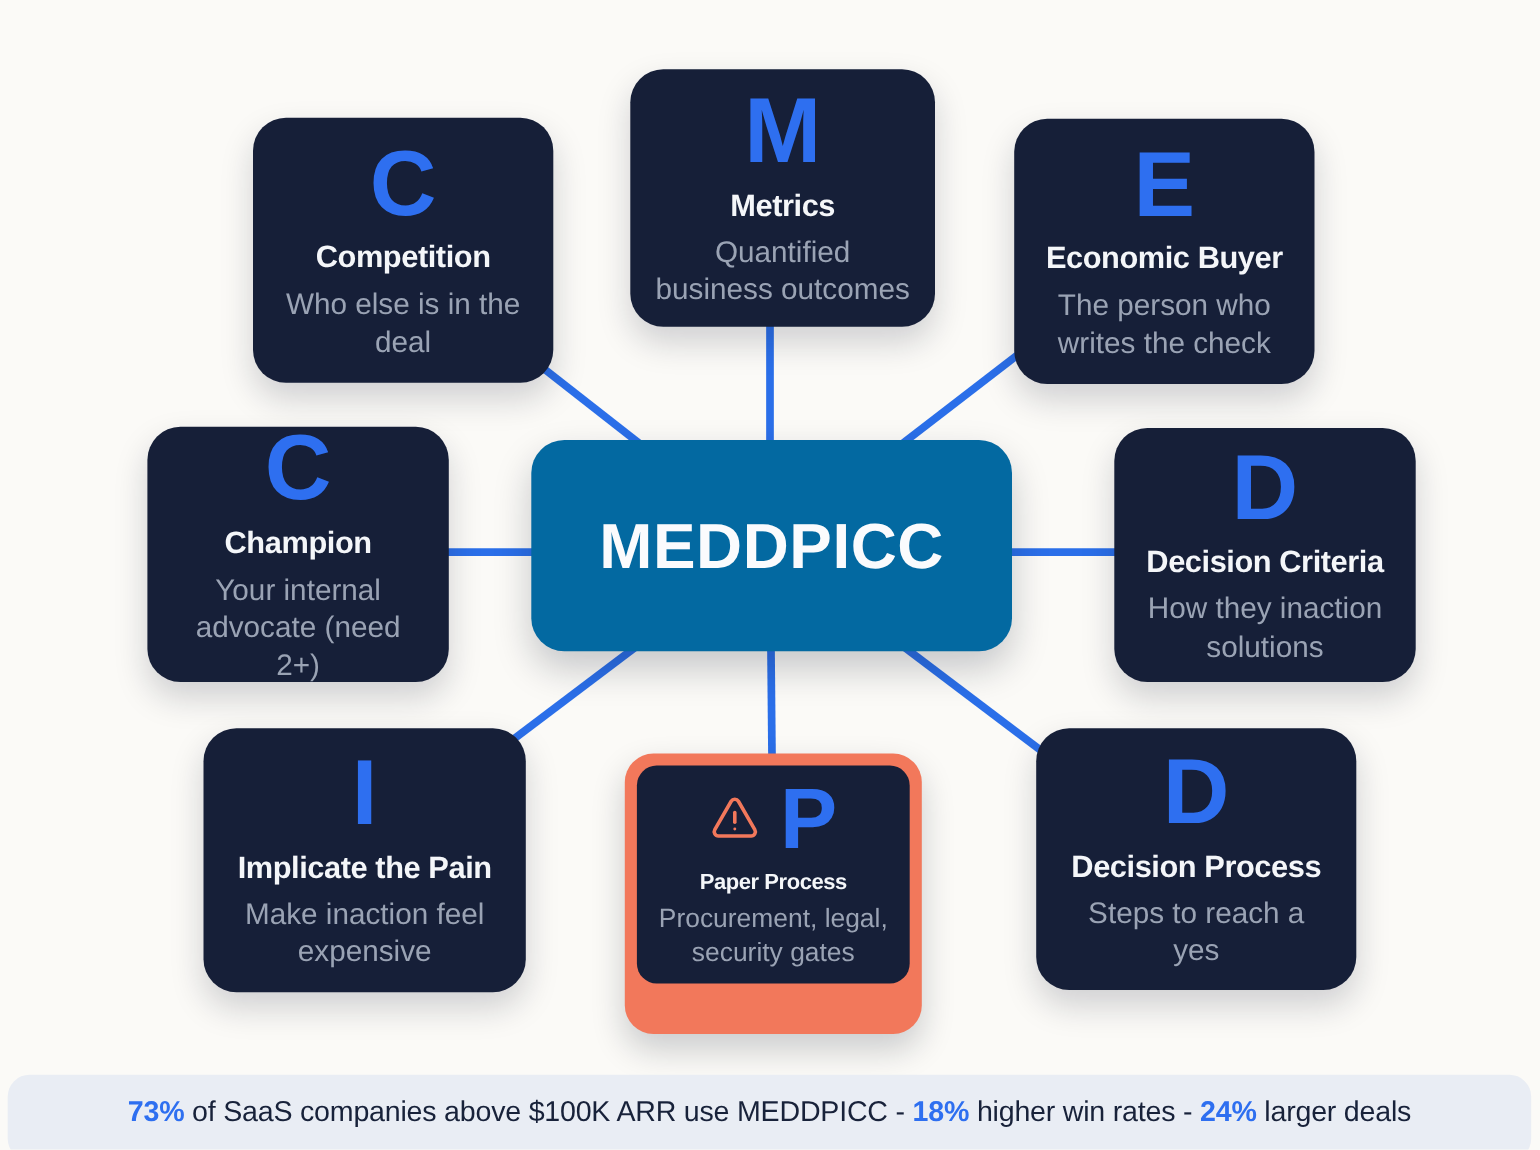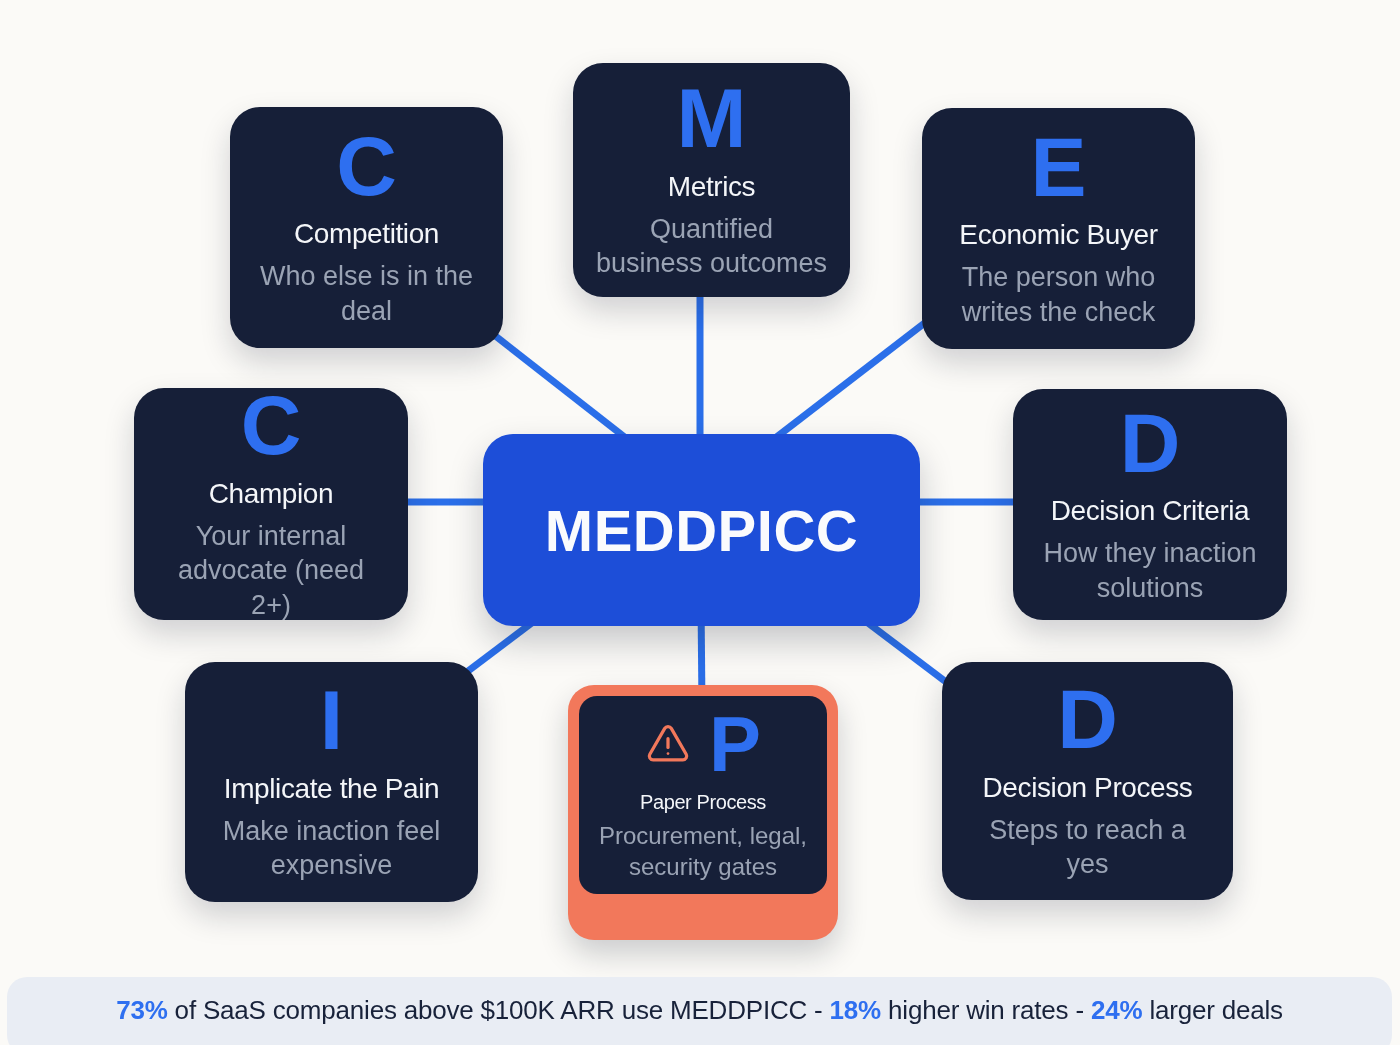--- a/index.html
+++ b/index.html
@@ -23,35 +23,34 @@
     text-align: center;
     box-shadow: 0 14px 30px rgba(15,23,42,.18);
     z-index: 2;
     padding: 0 10px;
   }
   .letter {
     font-size: 84px; font-weight: 800; line-height: .95;
     color: #2E6FF0; margin-bottom: 12px;
   }
   .node-title {
-    font-size: 28px; font-weight: 400; color: #F4F6F9;
+    font-size: 28px; font-weight: 700; color: #F4F6F9;
     letter-spacing: -0.4px; white-space: nowrap; margin-bottom: 9px;
   }
   .node-sub {
     font-size: 27px; color: #9AA3B4; line-height: 1.28;
     max-width: 232px;
   }
 
   .center-node {
     position: absolute; left: 483px; top: 400px; width: 437px; height: 192px;
-    background: #1d4ed8; border-radius: 30px;
+    background: #0369a1; border-radius: 30px;
     display: flex; align-items: center; justify-content: center;
     box-shadow: 0 16px 34px rgba(15,23,42,.22);
     z-index: 3;
-    margin-top: 34px;
   }
   .center-title {
     font-size: 58px; font-weight: 800; color: #FAFBFD; letter-spacing: 0.5px;
   }
 
   
   .n-competition      { left: 230px;  top: 107px; width: 253px; height: 241px; }
   .n-metrics          { left: 573px;  top: 63px;  width: 257px; height: 234px; }
   .n-economic-buyer   { left: 922px;  top: 108px; width: 253px; height: 241px; }
   .n-champion         { left: 134px;  top: 388px; width: 254px; height: 232px; }

